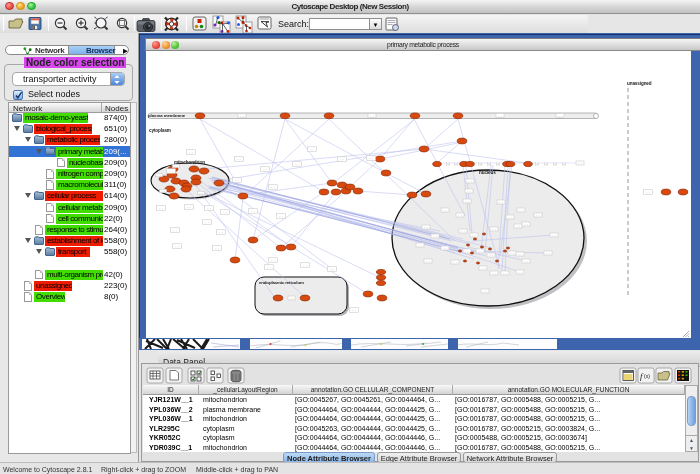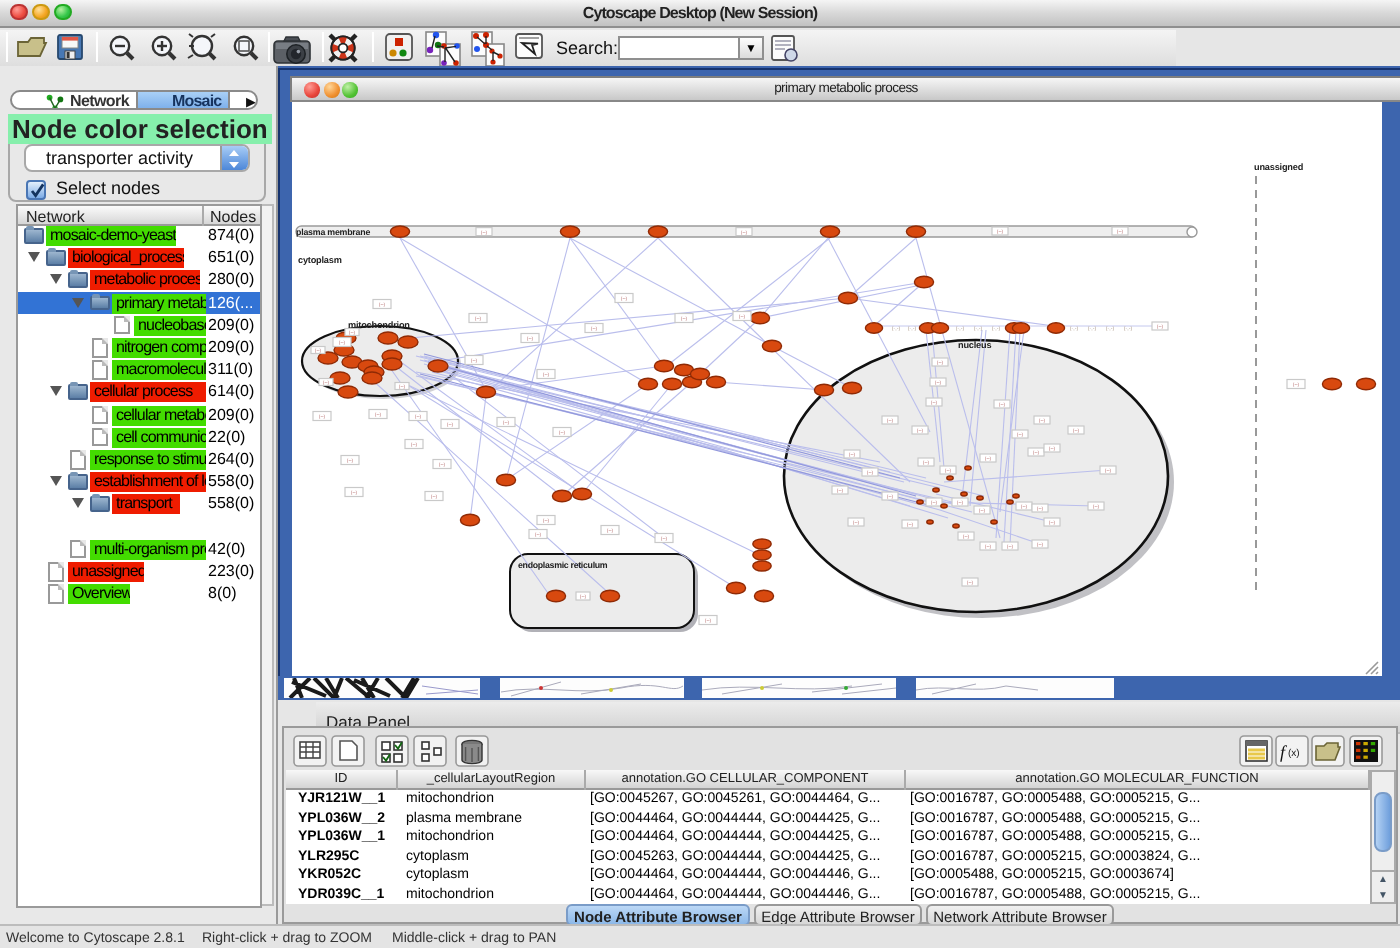--- a/index.html
+++ b/index.html
@@ -19,21 +19,21 @@
 #cphead { left:0; top:0; width:138px; height:11px; background:linear-gradient(#e2e2e2,#cfcfcf); border-bottom:1px solid #b2b2b2; }
 #cphead span { font-size:8.5px; color:#222; margin-left:6px; line-height:9.5px; display:inline-block; margin-top:0.5px;}
 
 #seg { left:5px; top:12px; width:124px; height:10px; background:#fff; border:1px solid #8a8a8a; border-radius:6px; overflow:hidden; }
 #seg .blue { position:absolute; left:62px; top:0; width:47px; height:10px; background:linear-gradient(#a9d0f6,#74a9e8); border-left:1px solid #8a8a8a; border-right:1px solid #8a8a8a;}
 #seg .nt { position:absolute; left:29px; top:0; font-size:8px; font-weight:bold; color:#333; line-height:9.5px; letter-spacing:-0.3px;}
 #seg .mt { position:absolute; left:80px; top:0; font-size:8px; font-weight:bold; color:#16335e; line-height:9.5px; letter-spacing:-0.4px;}
 #seg .ar { position:absolute; left:117px; top:1px; font-size:6.5px; color:#111; }
 
 #grp { left:4px; top:31px; width:129px; height:37px; border:1px solid #a8a8a8; border-radius:4px; }
-#grplab { left:4px; top:24px; font-size:13px; font-weight:bold; color:#222; background:#86efac; padding:0 2px;}
+#grplab { left:24px; top:24px; font-size:10px; font-weight:bold; color:#222; background:#d946ef; padding:0 2px;}
 #combo { left:12px; top:39px; width:113px; height:14px; background:#fff; border:1px solid #a8a8a8; border-radius:4px; }
 #combo .cap { position:absolute; right:0; top:0; width:14px; height:12px; border-radius:0 3px 3px 0; background:linear-gradient(#a8cdf6,#4d87d8); border-left:1px solid #9a9a9a;}
 #combo .txt { position:absolute; left:10px; top:0; line-height:13px; font-size:9px; color:#111; }
 #cbx { left:13px; top:57px; width:10px; height:10px; border:1px solid #4a76b4; border-radius:2px; background:linear-gradient(#e4f0fc,#7cabe6); }
 #cbxlab { left:28px; top:56px; font-size:9px; color:#111; }
 #cbx svg, #combo .cap svg { display:block; }
 
 #treehead { left:8px; top:69px; width:123px; height:10.5px; background:linear-gradient(#fbfbfb,#d6d6d6); border:1px solid #9a9a9a; font-size:8px; color:#222;}
 #treebox { left:8px; top:79.5px; width:123px; height:341px; background:#fff; border:1px solid #9a9a9a; border-top:none; }
 .trow { position:absolute; left:0; width:121px; height:11.2px; font-size:8px; }
@@ -185,21 +185,21 @@
 <div id="cpanel" class="abs">
   <div id="seg" class="abs">
     <div class="blue"></div>
     <svg class="abs" style="left:17px;top:1px" width="9" height="9" viewBox="0 0 10 10">
       <circle cx="2" cy="2" r="1.6" fill="#2a2"></circle>
         <circle cx="8" cy="3" r="1.6" fill="#171"></circle>
         <circle cx="5" cy="8" r="1.6" fill="#3b3"></circle>
       <path d="M2 2 L5 8 L8 3" stroke="#262" stroke-width="0.8" fill="none"></path>
     </svg>
     <div class="nt">Network</div>
-    <div class="mt">Mosaic</div>
+    <div class="mt">Browser</div>
     <div class="ar">▶</div>
   </div>
   <div id="grp" class="abs"></div>
   <div id="grplab" class="abs">Node color selection</div>
   <div id="combo" class="abs">
     <div class="txt">transporter activity</div>
     <div class="cap">
       <svg width="12" height="13" viewBox="0 0 12 13">
           <path d="M6 2 L8.5 5 L3.5 5 Z M6 11 L8.5 8 L3.5 8 Z" fill="#fff"></path>
         </svg>
@@ -232,21 +232,21 @@
       <div class="trow" style="top:22.4px;">
         <div class="tri" style="left:16px"></div>
         <div class="fold" style="left:25px"></div>
         <div class="lbl" style="left:36px;background:#ef1c00;width:55px">metabolic process</div>
         <div class="cnt" style="">280(0)</div>
       </div>
       <div class="trow" style="top:33.599999999999994px;background:#3273d5;">
         <div class="tri" style="left:27px"></div>
         <div class="fold" style="left:36px"></div>
         <div class="lbl" style="left:47px;background:#43dc00;width:47px">primary metabo</div>
-        <div class="cnt" style="color:#fff;">126(...</div>
+        <div class="cnt" style="color:#fff;">209(...</div>
       </div>
       <div class="trow" style="top:44.8px;">
         <div class="file" style="left:48px"></div>
         <div class="lbl" style="left:58px;background:#43dc00;width:36px">nucleobase-</div>
         <div class="cnt" style="">209(0)</div>
       </div>
       <div class="trow" style="top:56px;">
         <div class="file" style="left:37px"></div>
         <div class="lbl" style="left:47px;background:#43dc00;width:47px">nitrogen compou</div>
         <div class="cnt" style="">209(0)</div>

